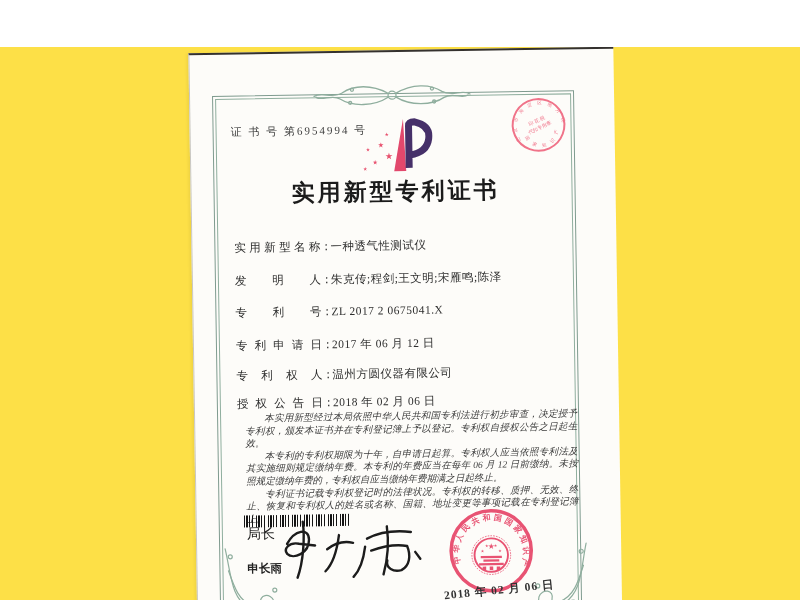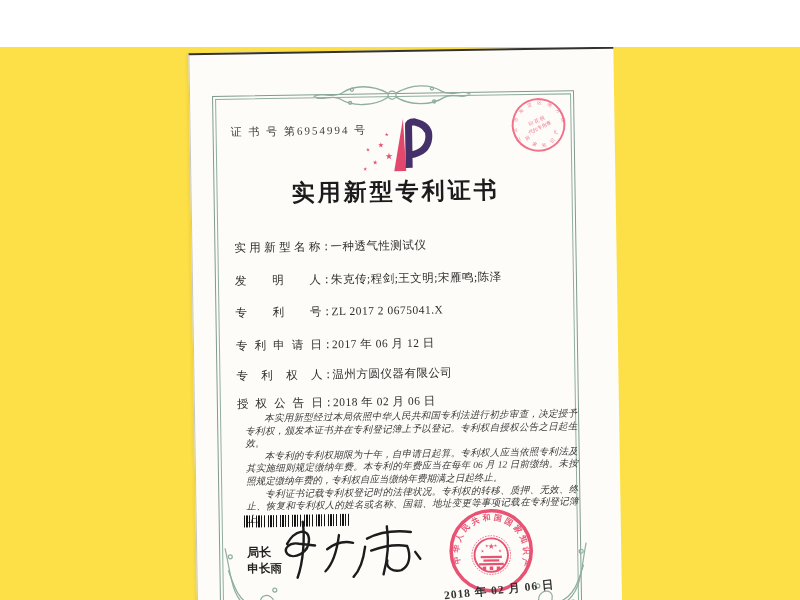--- a/index.html
+++ b/index.html
@@ -25,22 +25,22 @@
   .lbl{display:inline-block;width:86px;text-align:justify;text-align-last:justify;}
   .colon{display:inline-block;width:10px;}
   .val{letter-spacing:.5px;}
   .body-text{position:absolute;left:50px;top:358px;width:332px;font-size:9.5px;line-height:12.6px;
              color:#3c3c3c;text-align:justify;font-style:italic;}
   .body-text p{margin:0;text-indent:2em;}
   .barcode{position:absolute;left:47px;top:461px;width:108px;height:12px;
            background:repeating-linear-gradient(90deg,#151515 0 1px,transparent 1px 2px,
            #151515 2px 4px,transparent 4px 5px,#151515 5px 6px,transparent 6px 8px,
            #151515 8px 9px,transparent 9px 12px);}
-  .officer-title{position:absolute;left:50px;top:490px;font-family:"Liberation Sans",sans-serif;
-           font-size:12px;font-weight:700;color:#222;}
+  .officer-title{position:absolute;left:50px;top:471px;font-family:"Liberation Sans",sans-serif;
+           font-size:14px;font-weight:400;color:#222;}
   .officer-name{position:absolute;left:50px;top:507px;font-family:"Liberation Sans",sans-serif;
            font-size:11.5px;font-weight:700;color:#222;text-align:right;}
   .signature{position:absolute;left:72px;top:460px;}
   .seal{position:absolute;left:250px;top:456px;mix-blend-mode:multiply;opacity:.93;}
   .issue-date{position:absolute;left:246px;top:532px;font-size:11.5px;font-weight:700;color:#333;
            letter-spacing:1px;transform:rotate(-5deg);white-space:nowrap;}
   .page-footer{position:absolute;left:145px;top:556px;font-size:8.5px;letter-spacing:1px;color:#444;}
   .seal-txt{font-family:"Liberation Serif",serif;}
 </style>
 </head>

